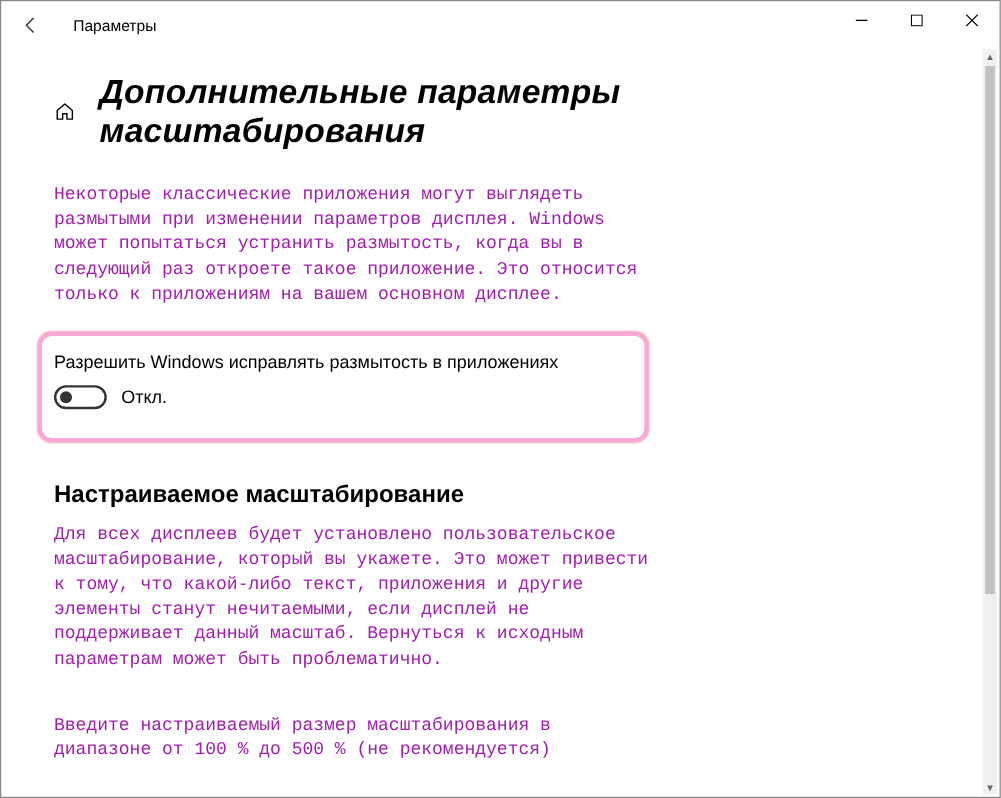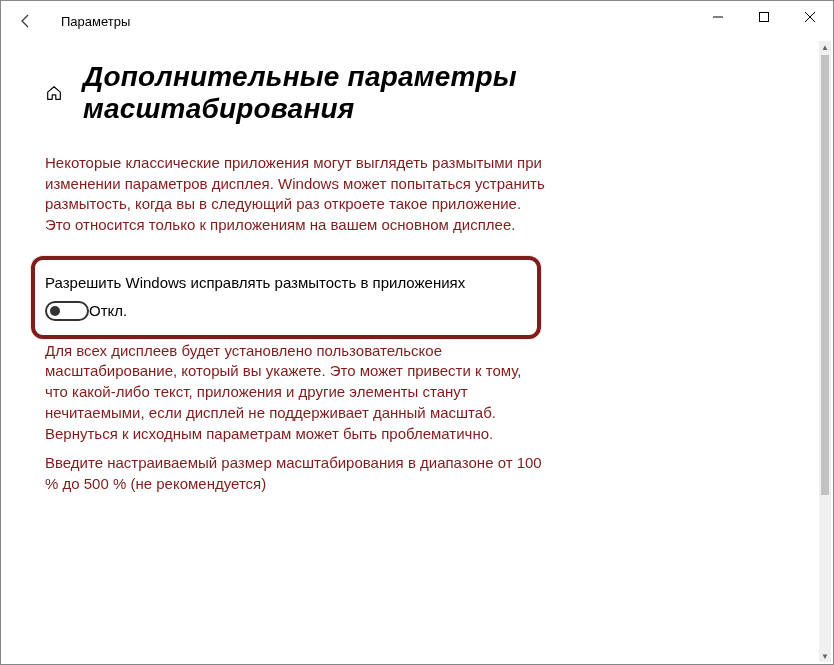--- a/index.html
+++ b/index.html
@@ -81,40 +81,41 @@
     letter-spacing: 0.2px;
   }
   .section-h {
     font-size: 20px;
     font-weight: 600;
     margin: 22px 0 12px 0;
   }
   .body-text {
     font-size: 15px;
     line-height: 1.38;
-    color: #7f1d1d;
+    color: #a21caf;
     max-width: 500px;
+    font-family: Liberation Mono, monospace;
   }
   
   .highlight-box {
-    border: 4px solid #7f1d1d;
+    border: 4px solid #f9a8d4;
     border-radius: 12px;
-    padding: 14px 40px 14px 10px;
+    padding: 14px 40px 24px 10px;
     margin: 20px 16px 2px -14px;
     max-width: 510px;
     box-shadow: 0 0 0 1px rgba(216,0,0,0.1);
   }
   .setting-label {
     font-size: 15px;
     margin-bottom: 10px;
   }
   .toggle-row {
     display: flex;
     align-items: center;
-    gap: 0;
+    gap: 12px;
   }
   .toggle {
     width: 44px;
     height: 20px;
     border: 2px solid #333;
     border-radius: 10px;
     position: relative;
     cursor: pointer;
     background: #fff;
   }
@@ -209,23 +210,24 @@
   <div class="highlight-box">
     <div class="setting-label">Разрешить Windows исправлять размытость в приложениях</div>
     <div class="toggle-row">
       <div class="toggle">
         <div class="knob"></div>
       </div>
       <div class="toggle-state">Откл.</div>
     </div>
   </div>
 
+  <div class="section-h" style="margin-top:32px">Настраиваемое масштабирование</div>
   <div class="body-text">Для всех дисплеев будет установлено пользовательское масштабирование, который вы укажете. Это может привести к тому, что какой-либо текст, приложения и другие элементы станут нечитаемыми, если дисплей не поддерживает данный масштаб. Вернуться к исходным параметрам может быть проблематично.</div>
 
-  <div class="body-text" style="margin-top:9px">Введите настраиваемый размер масштабирования в диапазоне от 100 % до 500 % (не рекомендуется)</div>
+  <div class="body-text" style="margin-top:34px">Введите настраиваемый размер масштабирования в диапазоне от 100 % до 500 % (не рекомендуется)</div>
 
 </div>
 
 <div class="scrollbar">
   <div class="scroll-arrow up">▲</div>
   <div class="scroll-thumb"></div>
   <div class="scroll-arrow down">▼</div>
 </div>
 
 </body></html>

